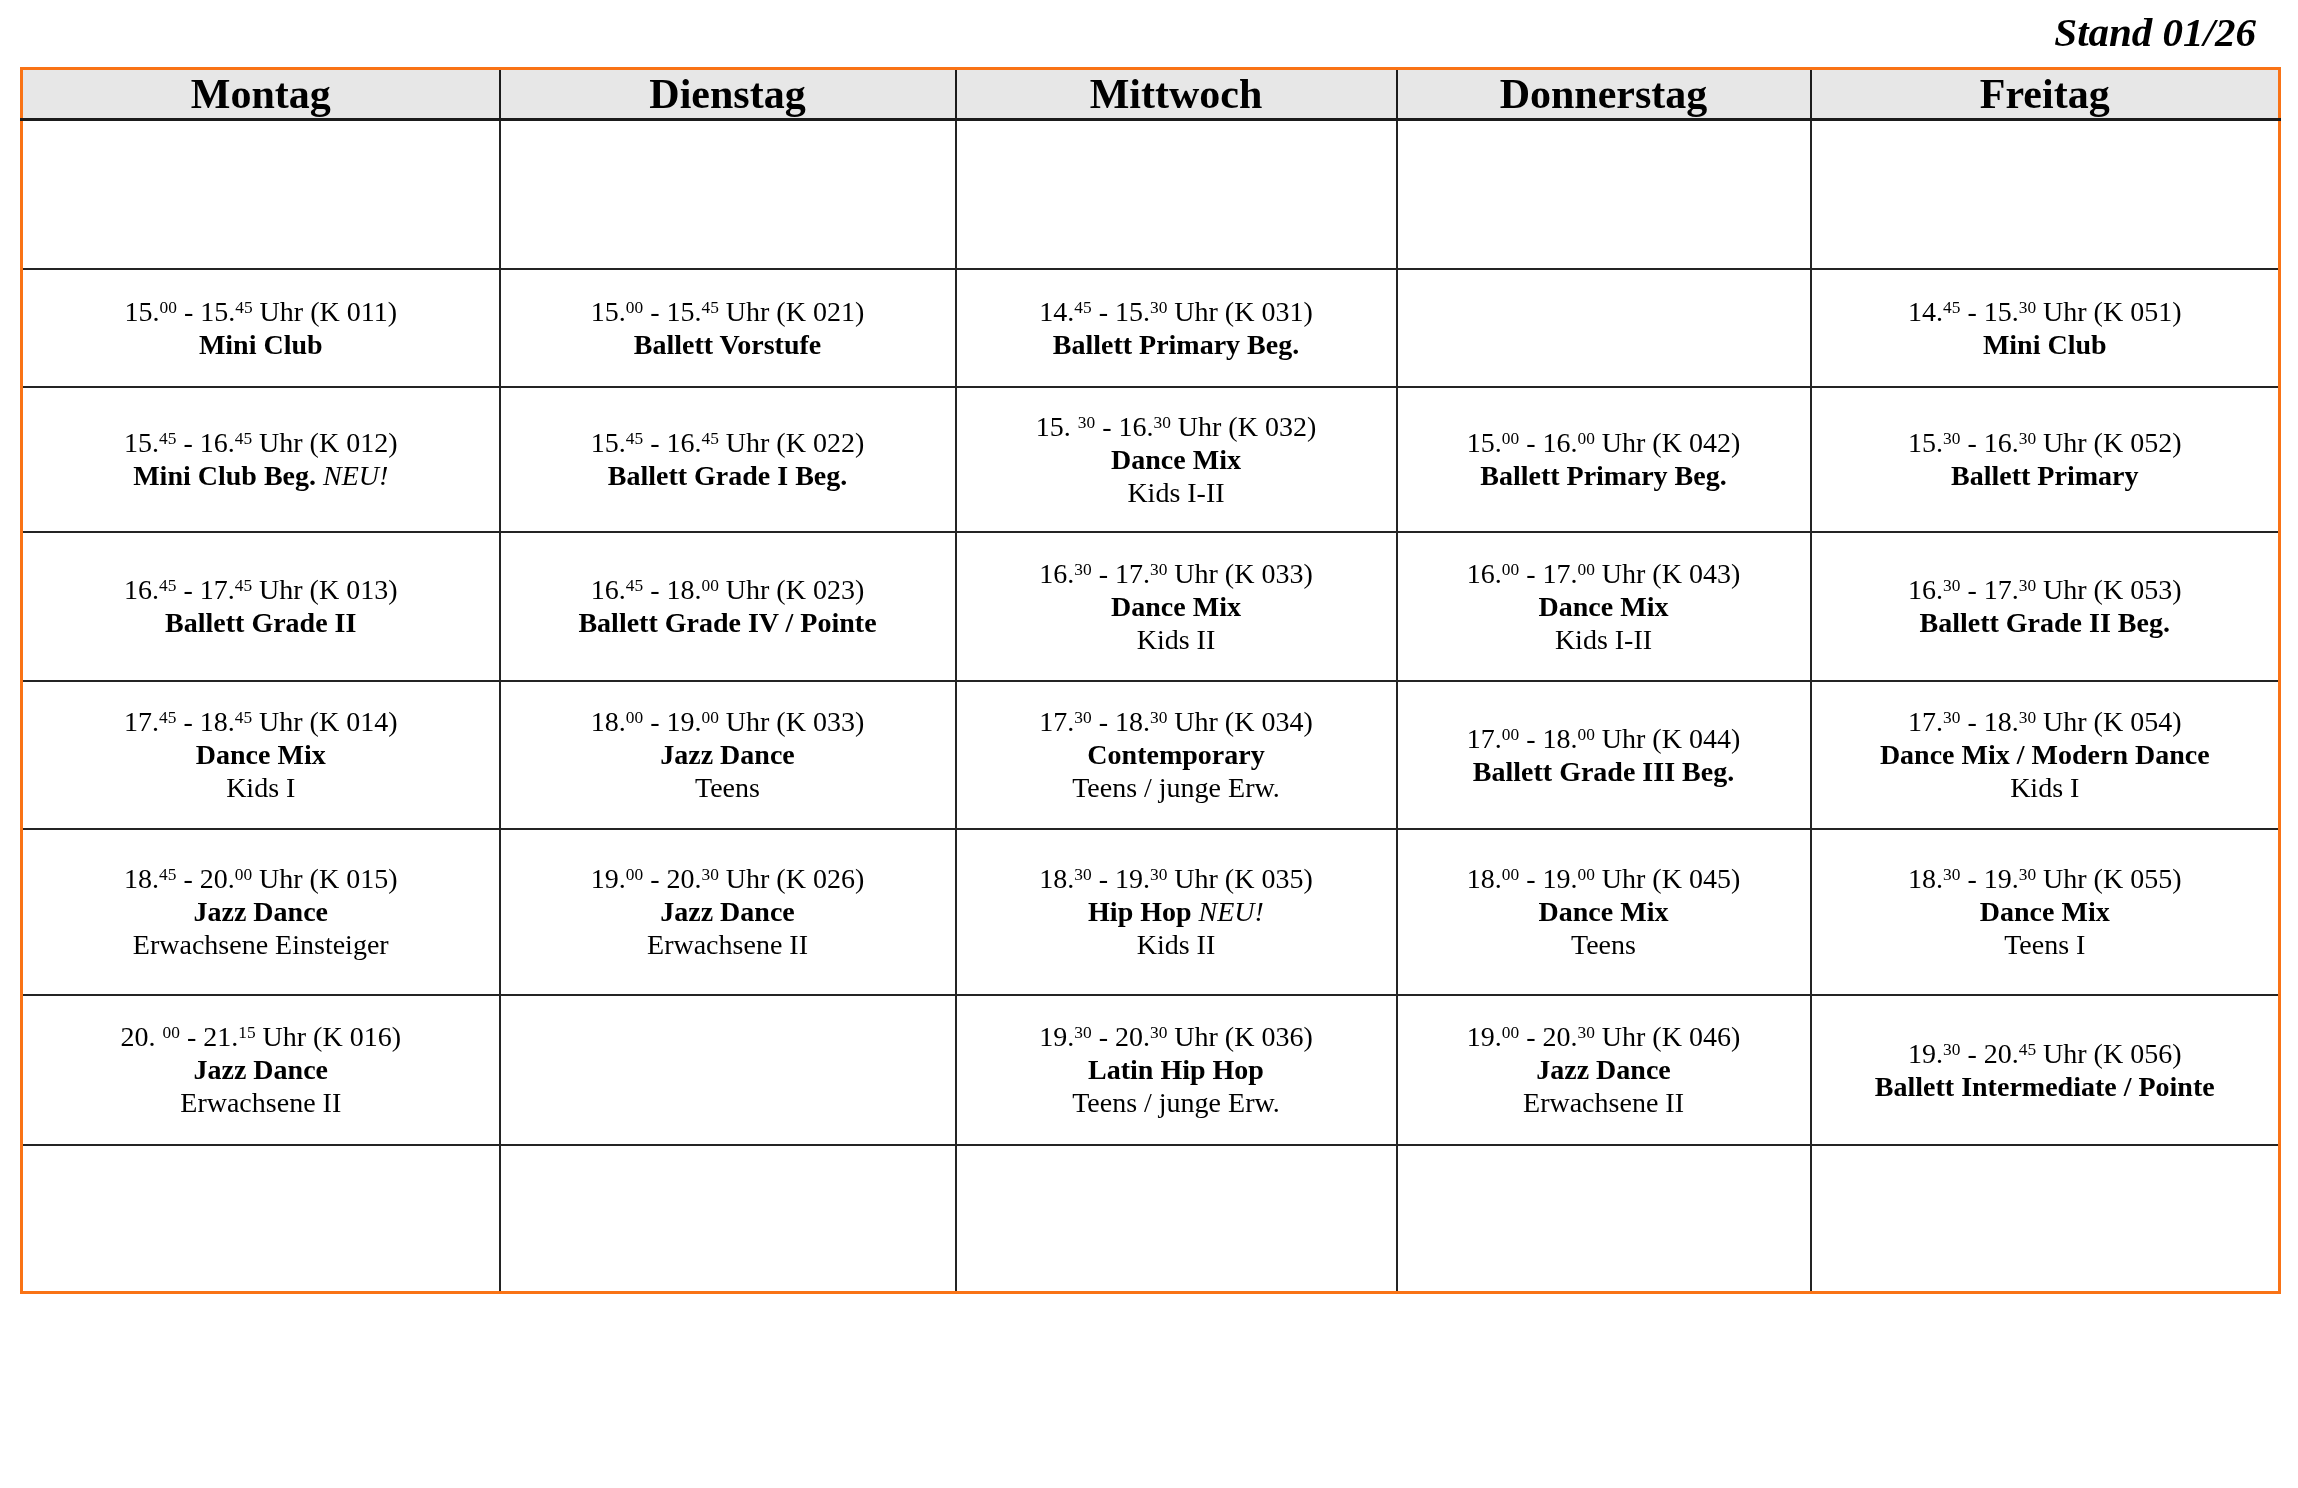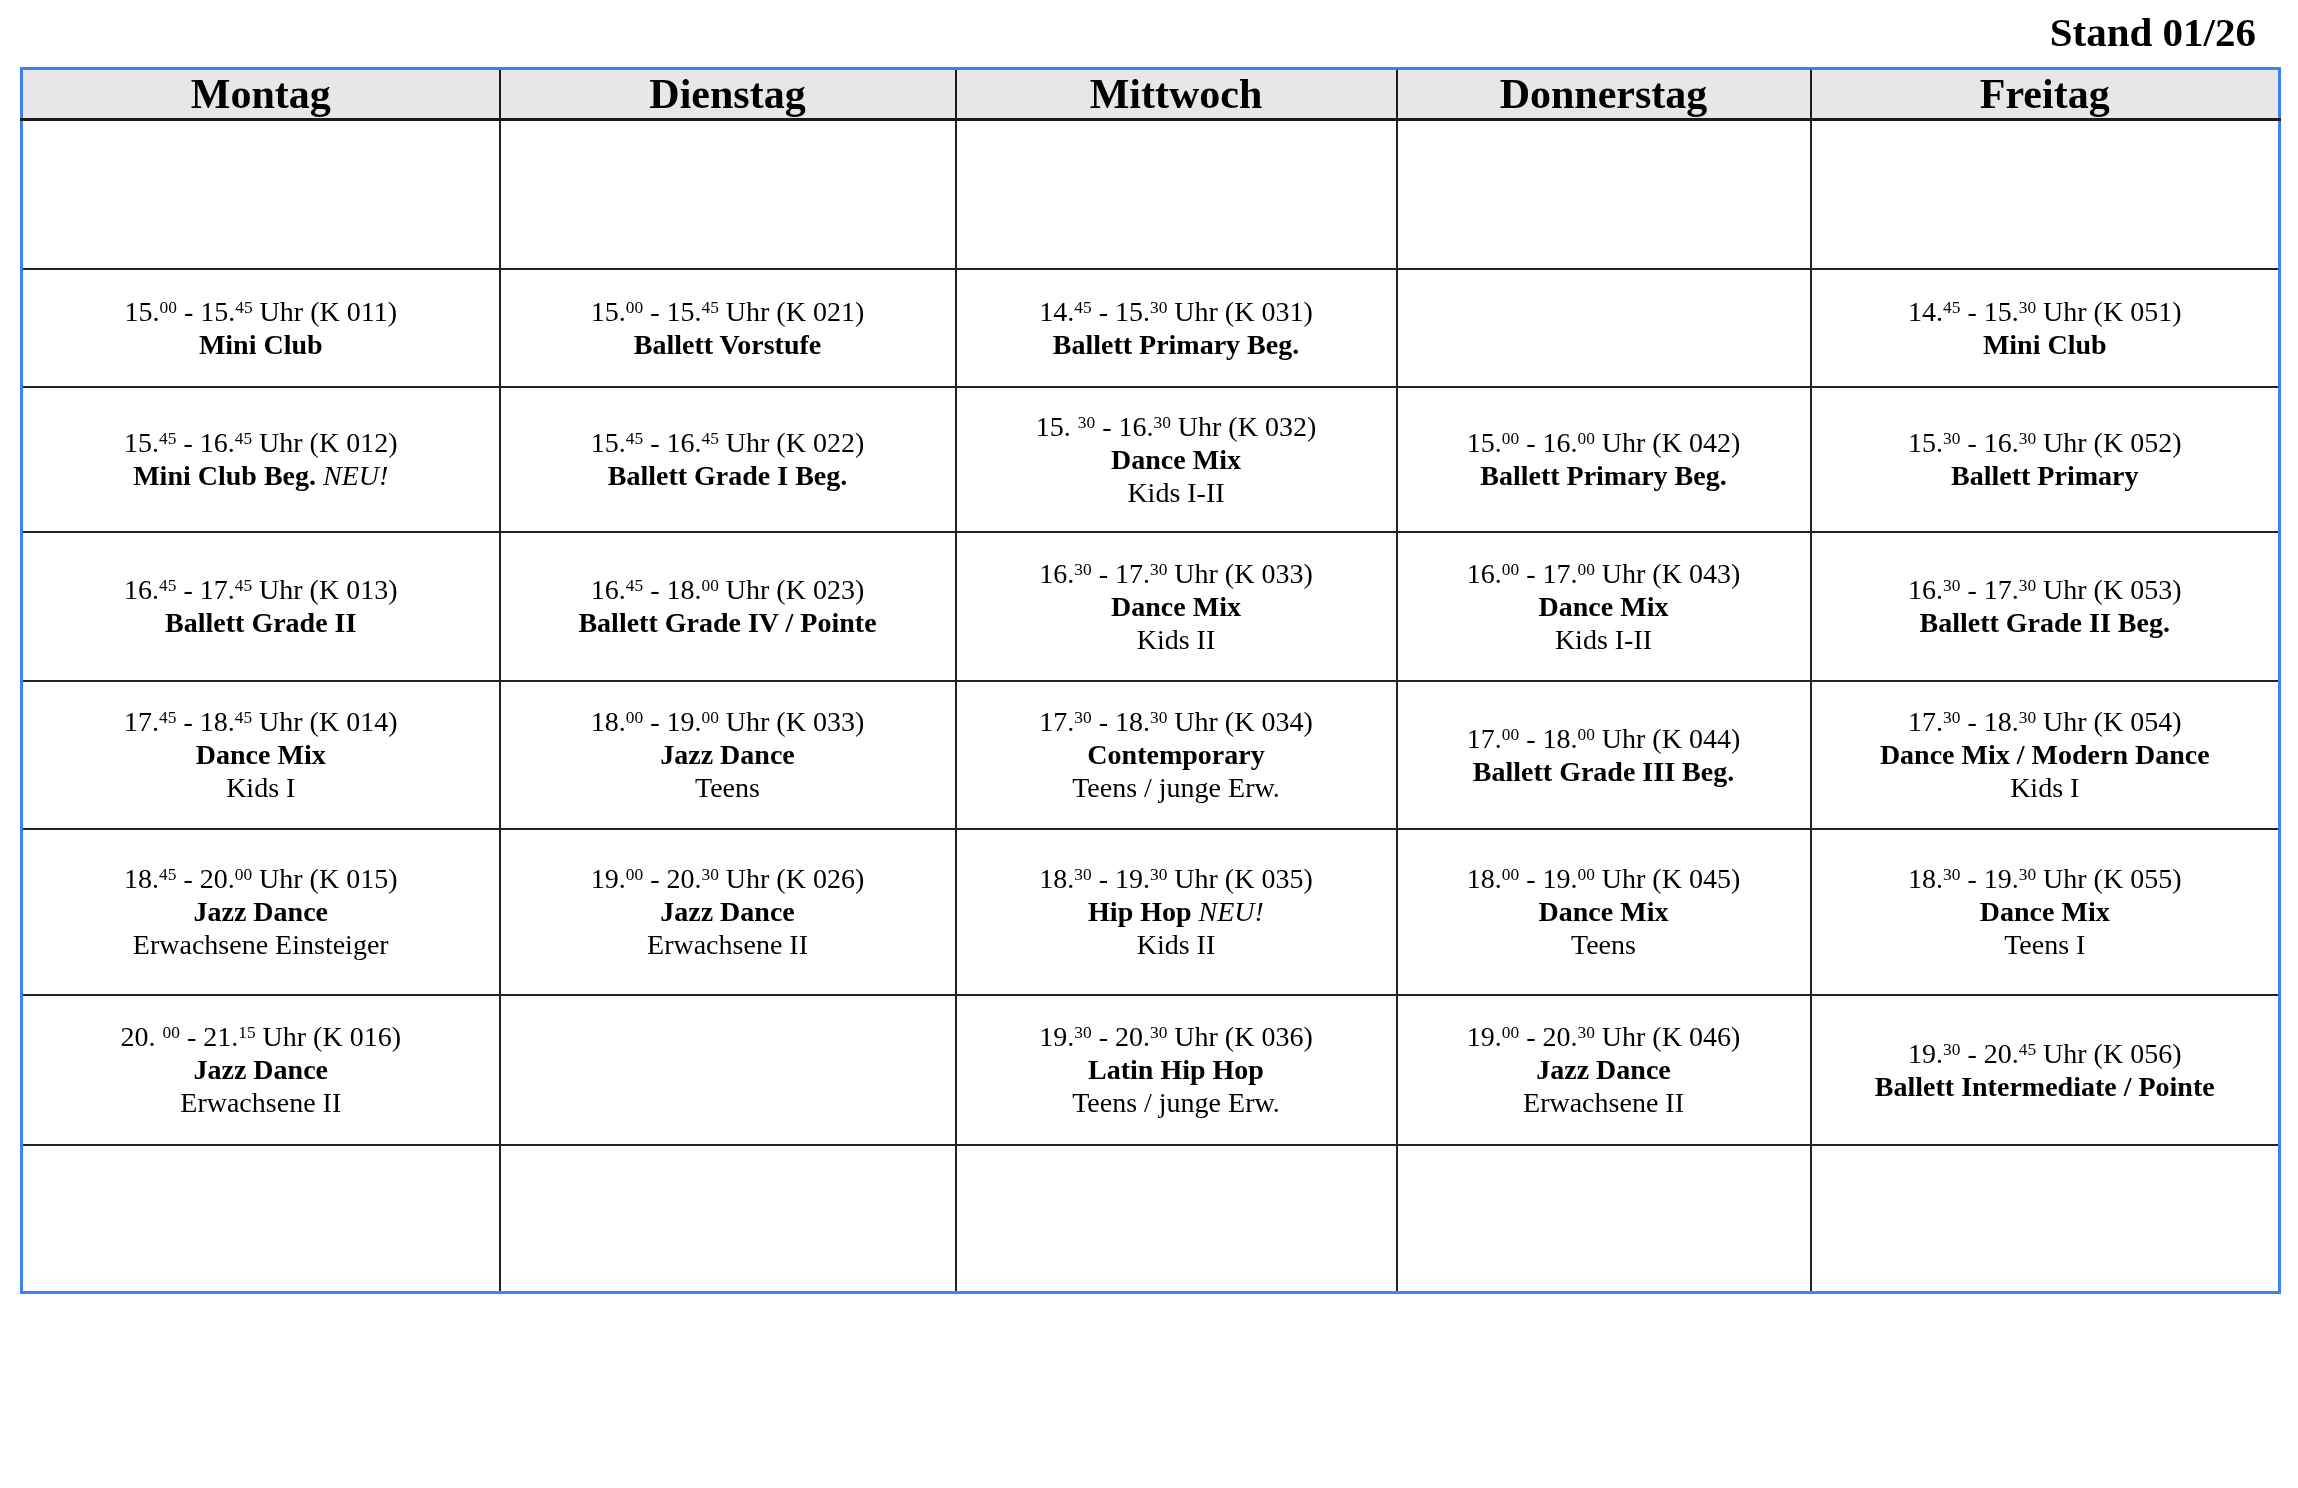--- a/index.html
+++ b/index.html
@@ -9,30 +9,31 @@
     position: relative;
     font-family: "Liberation Serif", "DejaVu Serif", serif;
     color: #000000;
     overflow: hidden;
   }
   .stand-label {
     position: absolute;
     top: 8px; right: 42px;
     font-size: 41px;
     font-weight: bold;
+    font-style: italic;
     white-space: nowrap;
     margin-left: 28px;
   }
   table.schedule {
     position: absolute;
     left: 20px; top: 67px;
     width: 2258px;
     border-collapse: collapse;
     table-layout: fixed;
-    border: 3px solid #3b82f6;
+    border: 3px solid #f97316;
   }
   table.schedule th {
     background: #e7e7e7;
     font-size: 42px;
     font-weight: bold;
     height: 48px;
     padding: 0;
     text-align: center;
     vertical-align: middle;
     border: 2px solid #1b1b1b;

